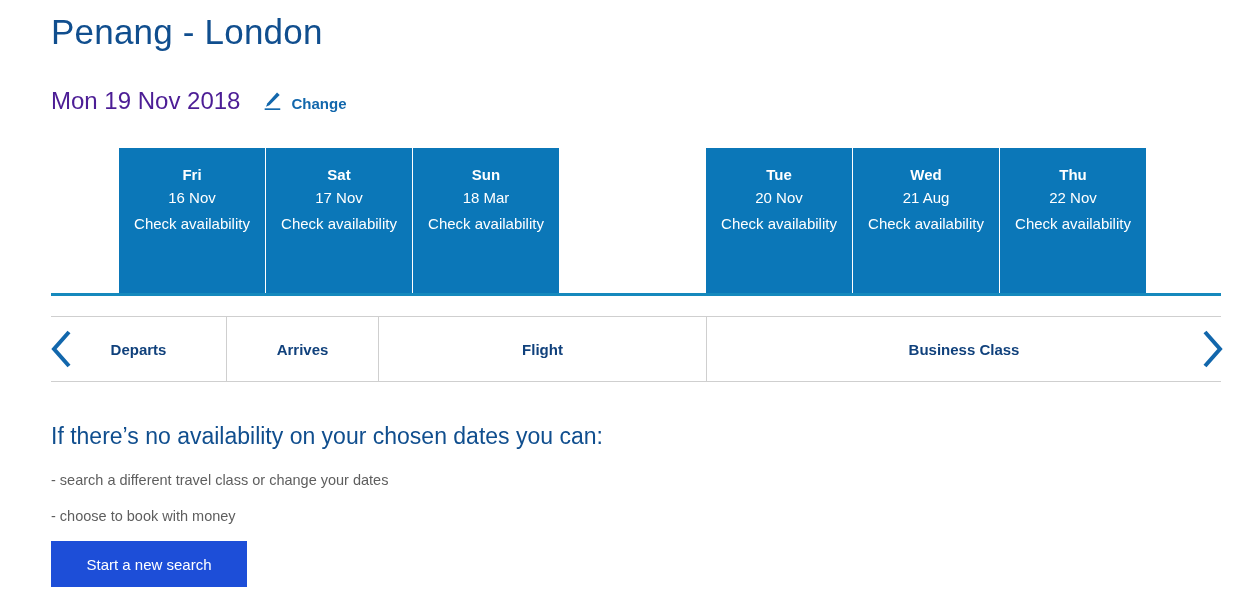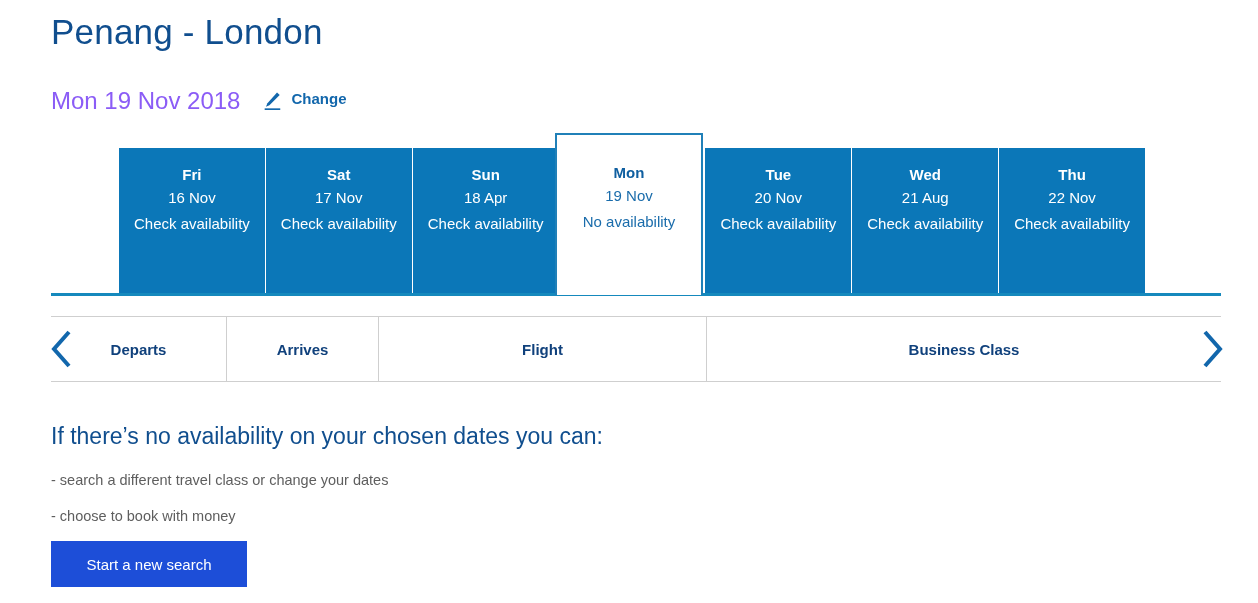--- a/index.html
+++ b/index.html
@@ -37,26 +37,26 @@
     position: absolute;
     left: 51px;
     top: 85px;
     height: 32px;
     display: flex;
     align-items: center;
   }
   .date-text {
     font-size: 24px;
     font-weight: 400;
-    color: #8b5cf6;
+    color: #4c1d95;
     white-space: nowrap;
   }
   .change-link {
     display: flex;
-    align-items: flex-start;
+    align-items: flex-end;
     margin-left: 21px;
     cursor: pointer;
     text-decoration: none;
   }
   .pencil-icon {
     width: 22px;
     height: 22px;
     display: block;
   }
   .change-label {
@@ -261,45 +261,40 @@
         <span class="dom">16 Nov</span>
         <span class="avail">Check availability</span>
       </div>
       <div class="tab">
         <span class="dow">Sat</span>
         <span class="dom">17 Nov</span>
         <span class="avail">Check availability</span>
       </div>
       <div class="tab">
         <span class="dow">Sun</span>
-        <span class="dom">18 Apr</span>
+        <span class="dom">18 Mar</span>
         <span class="avail">Check availability</span>
       </div>
       <div class="tab spacer" style="background:#ffffff;border-right:none;"></div>
       <div class="tab">
         <span class="dow">Tue</span>
         <span class="dom">20 Nov</span>
         <span class="avail">Check availability</span>
       </div>
       <div class="tab">
         <span class="dow">Wed</span>
         <span class="dom">21 Aug</span>
         <span class="avail">Check availability</span>
       </div>
       <div class="tab">
         <span class="dow">Thu</span>
         <span class="dom">22 Nov</span>
         <span class="avail">Check availability</span>
       </div>
 
-      <div class="tab active">
-        <span class="dow">Mon</span>
-        <span class="dom">19 Nov</span>
-        <span class="avail">No availability</span>
-      </div>
     </div>
 
     <div class="tab-underline"></div>
   </div>
 
   <div class="table-head">
     <div class="th departs">Departs</div>
     <div class="th arrives">Arrives</div>
     <div class="th flight">Flight</div>
     <div class="th cabin">Business Class</div>

